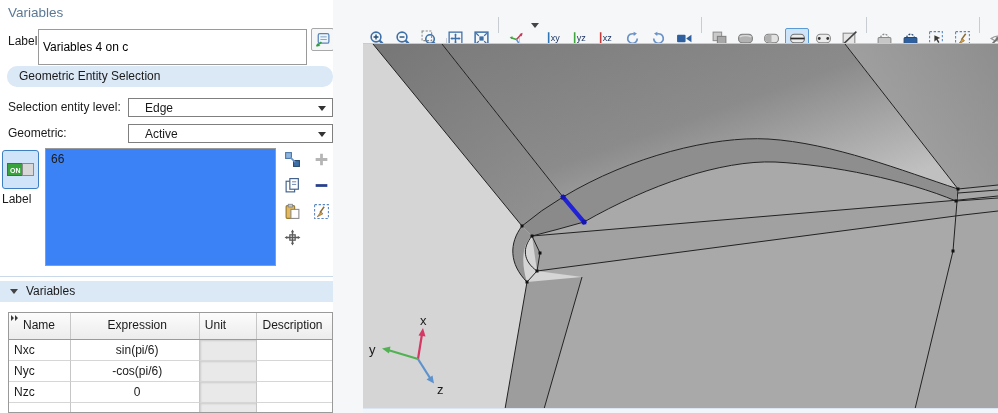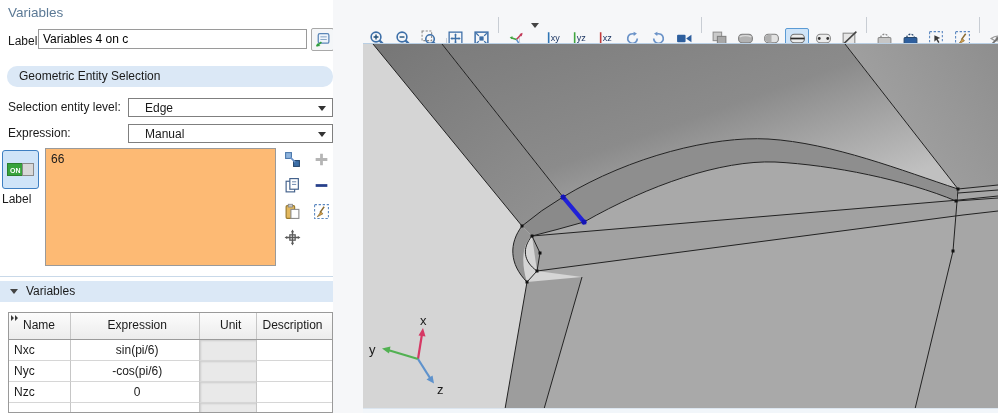--- a/index.html
+++ b/index.html
@@ -5,53 +5,53 @@
   html,body{margin:0;padding:0;}
   body{width:998px;height:413px;overflow:hidden;position:relative;background:#ffffff;
        font-family:"Liberation Sans","DejaVu Sans",sans-serif;font-size:12px;color:#1a1a1a;}
   .abs{position:absolute;}
 
   
   #settings-panel{left:0;top:0;width:333px;height:413px;background:#fff;}
   #panel-title{left:8px;top:5px;font-size:13.5px;color:#5b7995;}
   #label-caption{left:8px;top:34px;}
   #label-input{left:38px;top:29px;width:259px;height:18px;border:1px solid #9a9a9a;
-               font-family:inherit;font-size:12px;padding:0 4px;}
+               font-family:inherit;font-size:12px;padding:8px 4px;}
   #rename-btn{left:311px;top:28px;width:21px;height:21px;border:1px solid #a8a8a8;background:#f4f6f8;
               border-radius:2px;display:flex;align-items:center;justify-content:center;}
   .section-band{background:#dbe8f6;height:21px;line-height:21px;}
   #ges-band{left:7px;top:66px;width:326px;border-radius:10px;}
   #ges-band span{margin-left:12px;}
   .field-label{left:8px;}
   .combo{left:128px;width:205px;height:19px;border:1px solid #7f7f7f;background:#fff;
          line-height:19px;padding-left:16px;box-sizing:border-box;}
   .combo .arrow{position:absolute;right:6px;top:7px;width:0;height:0;
                 border-left:4px solid transparent;border-right:4px solid transparent;border-top:5px solid #333;}
   #active-btn{left:2px;top:150px;width:35px;height:37px;background:#cfe4f8;border:1px solid #3e7fc1;
               border-radius:3px;display:flex;align-items:center;justify-content:center;}
   .toggle{width:27px;height:13px;display:flex;}
   .toggle .on{background:#38a33c;color:#fff;font-size:7px;font-weight:bold;line-height:13px;
               width:15px;text-align:center;border:1px solid #2c7f2f;border-right:none;}
   .toggle .knob{width:10px;height:11px;background:#d8d8d8;border:1px solid #8a8a8a;}
   #active-label{left:2px;top:192px;}
-  #selection-list{left:45px;top:148px;width:231px;height:118px;border:1px solid #9a9a9a;background:#fdba74;
+  #selection-list{left:45px;top:148px;width:231px;height:118px;border:1px solid #9a9a9a;background:#3b82f6;
                   padding:3px 5px;box-sizing:border-box;}
   .ptool{width:19px;height:19px;display:flex;align-items:center;justify-content:center;}
   #divider{left:0;top:276px;width:333px;height:1px;background:#c9d9e9;}
   #vars-band{left:0;top:281px;width:333px;}
   #vars-band .tri{display:inline-block;margin:0 8px 1px 10px;width:0;height:0;
                   border-left:4px solid transparent;border-right:4px solid transparent;border-top:5px solid #444;}
   
   #vars-table{left:8px;top:312px;width:325px;height:101px;border:1px solid #9a9a9a;box-sizing:border-box;
               overflow:hidden;background:#fff;}
   .trow{display:flex;height:21px;line-height:20px;}
   .trow.head{height:26px;line-height:25px;background:linear-gradient(#fcfcfc,#ececec);border-bottom:1px solid #9a9a9a;}
   .tcell{border-right:1px solid #c6c6c6;padding-left:5px;box-sizing:border-box;overflow:hidden;white-space:nowrap;}
   .trow:not(.head) .tcell{border-bottom:1px solid #d6d6d6;}
-  .c-name{width:62px;}.c-expr{width:130px;text-align:center;}.c-unit{width:58px;text-align:center;}.c-desc{width:75px;border-right:none;}
+  .c-name{width:62px;}.c-expr{width:130px;text-align:center;}.c-unit{width:58px;}.c-desc{width:75px;border-right:none;}
   .trow:not(.head) .c-unit{background:#e9e9e9;box-shadow:inset 1px 1px 2px rgba(0,0,0,.12);}
   #grip{position:absolute;left:-2px;top:1px;}
 
   
   #gap-strip{left:333px;top:0;width:30px;height:413px;background:#f6f7f9;}
 
   
   #graphics{left:363px;top:0;width:635px;height:413px;background:#f6f7f9;}
   .tb-row{position:absolute;left:2px;display:flex;align-items:center;gap:2px;}
   #tb1{top:1px;} #tb2{top:22px;}
@@ -87,23 +87,23 @@
   <div id="ges-band" class="abs section-band">
     <span>Geometric Entity Selection</span>
   </div>
 
   <div class="abs field-label" style="top:100px;">Selection entity level:</div>
   <div class="abs combo" style="top:98px;">
     <span>Edge</span>
     <span class="arrow"></span>
   </div>
 
-  <div class="abs field-label" style="top:126px;">Expression:</div>
+  <div class="abs field-label" style="top:126px;">Geometric:</div>
   <div class="abs combo" style="top:124px;">
-    <span>Manual</span>
+    <span>Active</span>
     <span class="arrow"></span>
   </div>
 
   <div id="active-btn" class="abs">
     <div class="toggle">
       <div class="on">ON</div>
       <div class="knob"></div>
     </div>
   </div>
   <div id="active-label" class="abs">Label</div>

